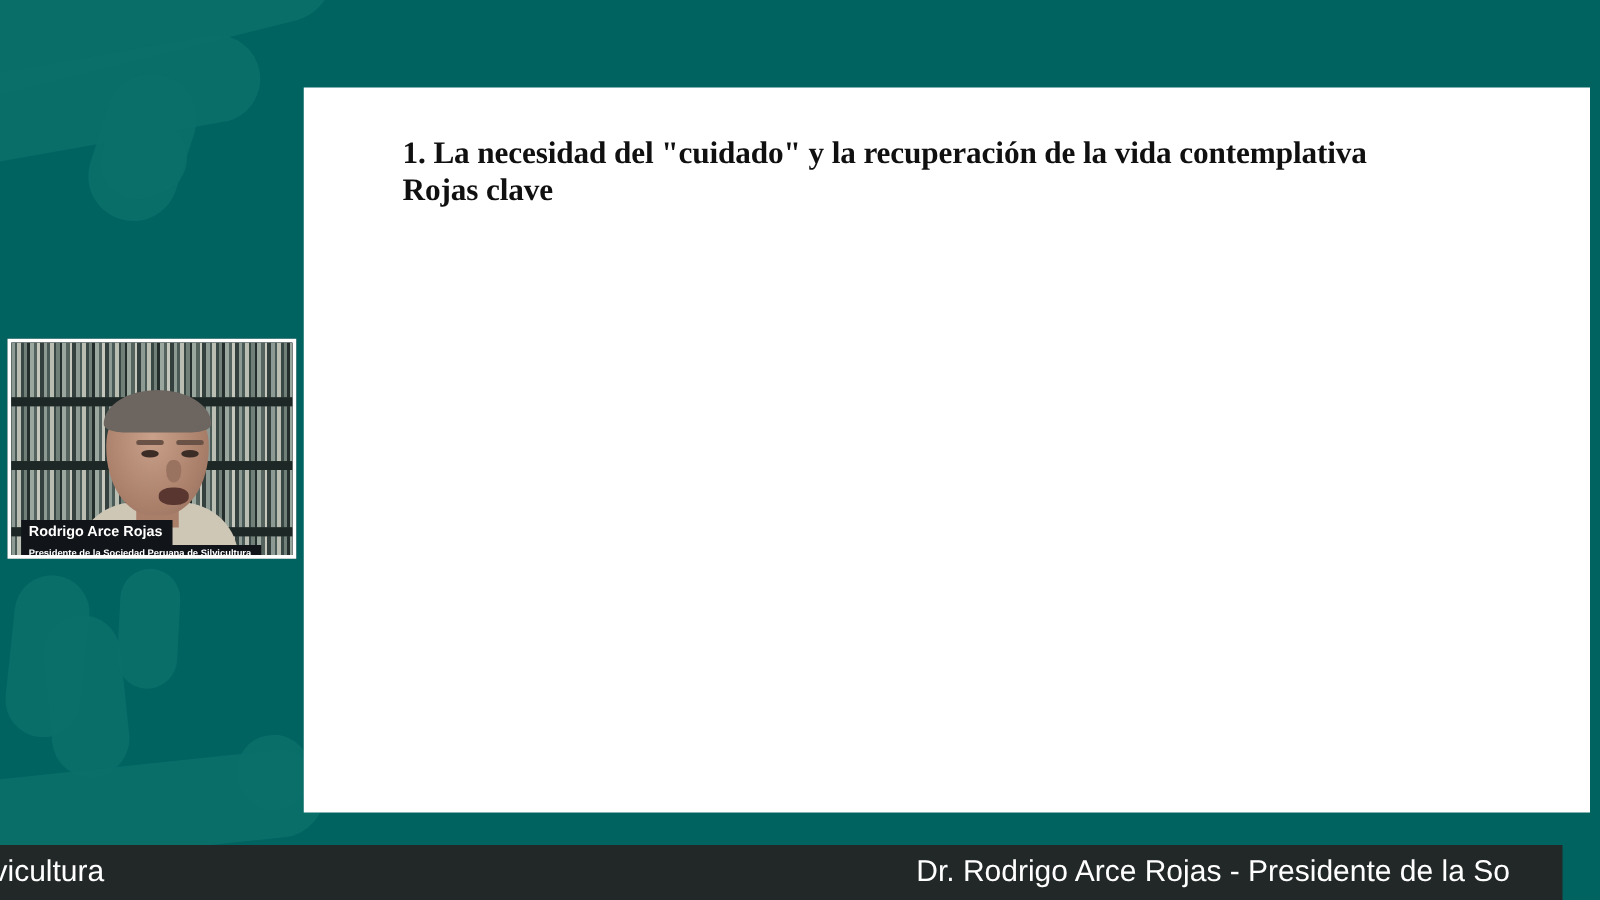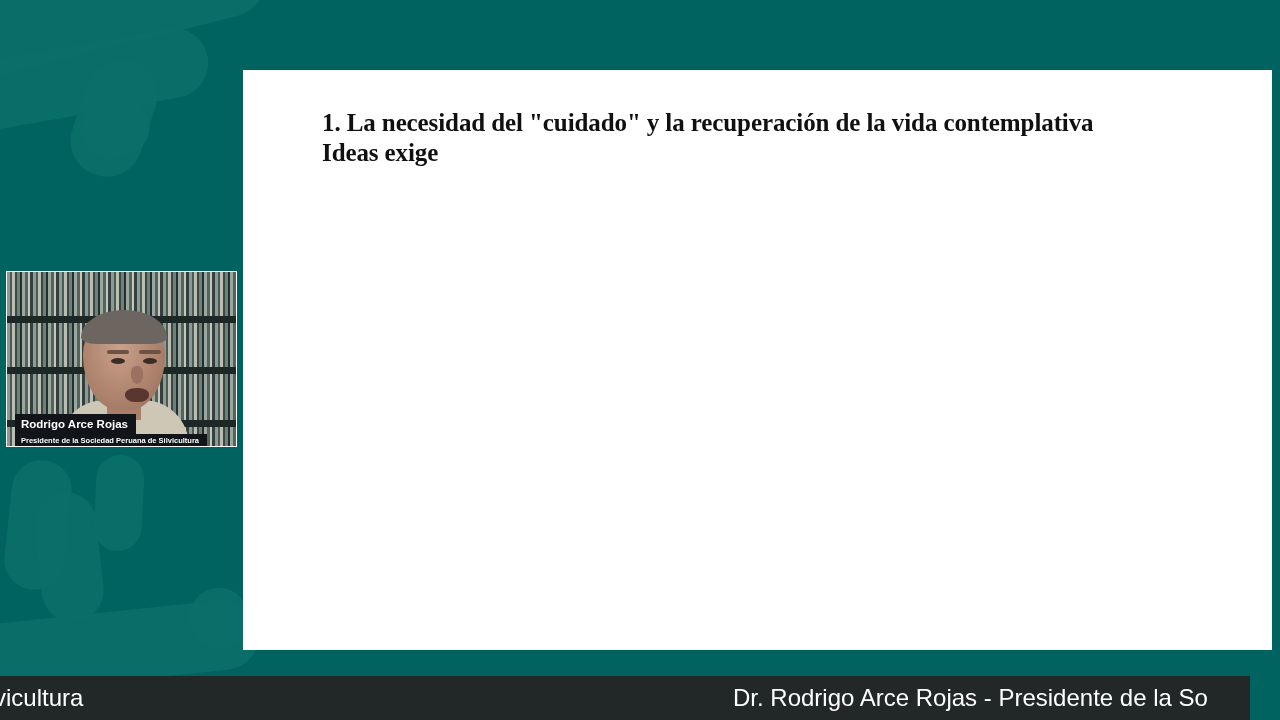--- a/index.html
+++ b/index.html
@@ -118,21 +118,21 @@
 
   
   #video-tile {
     position: absolute;
     left: 6px;
     top: 271px;
     width: 231px;
     height: 176px;
     background: #1a2f2c;
     overflow: hidden;
-    border: 1px solid #ffffff;
+    border: 3px solid #ffffff;
     box-sizing: border-box;
   }
   #shelf {
     position: absolute;
     inset: 0;
     background:
       linear-gradient(180deg, #2e3a38 0%, #2a3533 100%);
   }
   .shelf-row {
     position: absolute;
@@ -318,21 +318,21 @@
     <div class="blob b5"></div>
     <div class="blob b6"></div>
     <div class="blob b7"></div>
     <div class="blob b8"></div>
     <div class="blob b9"></div>
   </div>
 
   <div id="slide">
     <div id="slide-title">
       <div>1. La necesidad del "cuidado" y la recuperación de la vida contemplativa</div>
-      <div>Ideas exige</div>
+      <div>Rojas clave</div>
     </div>
   </div>
 
   <div id="video-tile">
     <div id="shelf">
       <div class="shelf-row" style="top:0px;height:44px;">
         <div class="shelf-books"></div>
       </div>
       <div class="shelf-plank" style="top:44px;"></div>
       <div class="shelf-row" style="top:51px;height:44px;">

